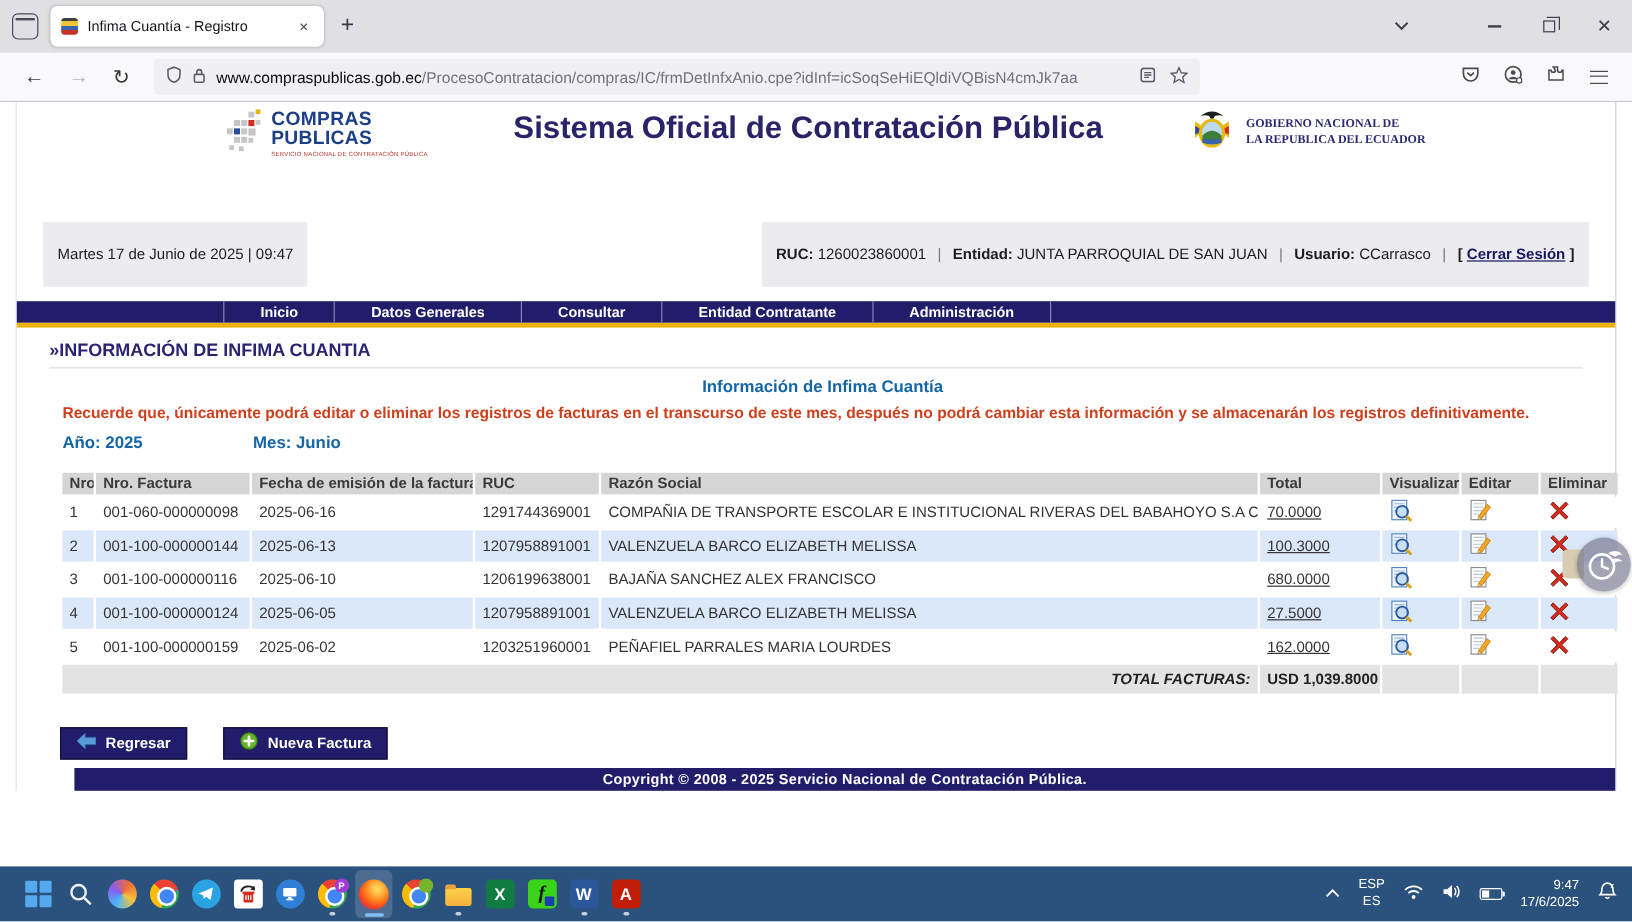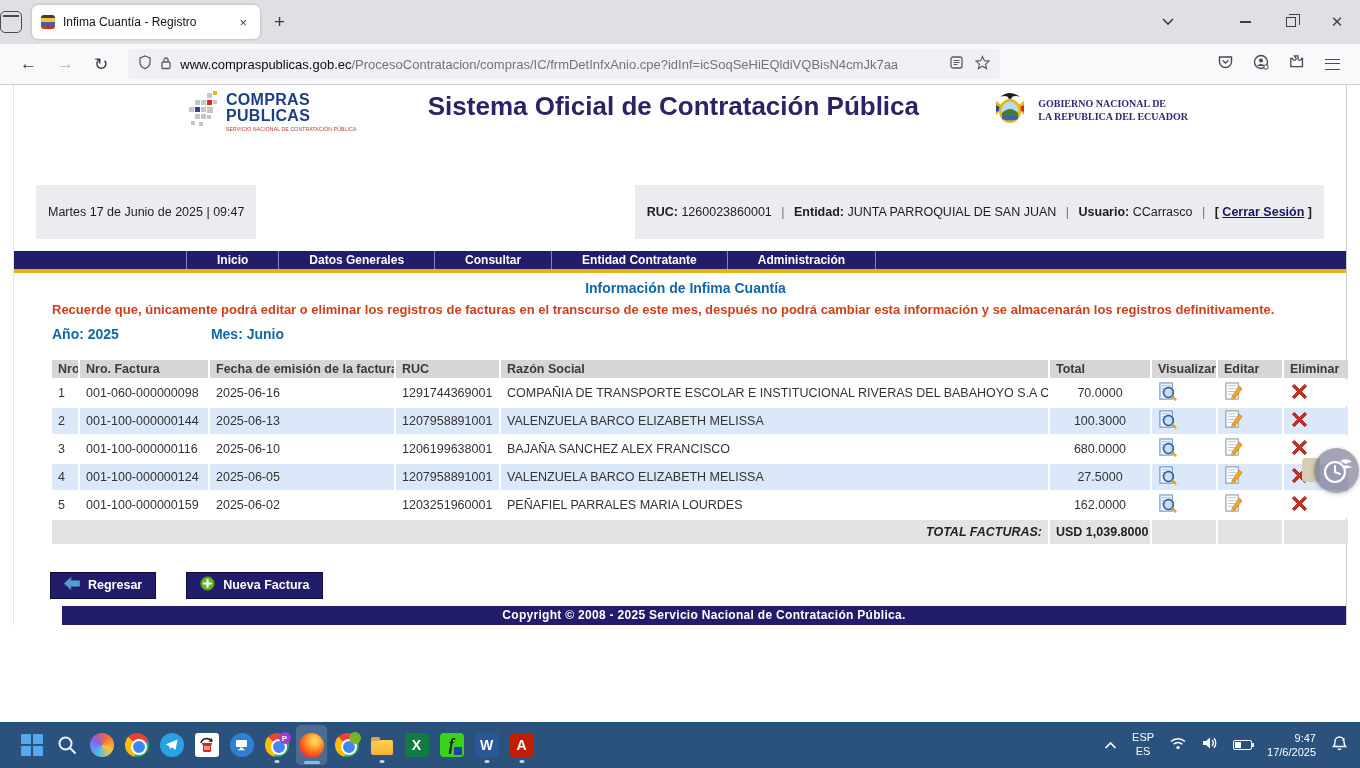--- a/index.html
+++ b/index.html
@@ -1,20 +1,20 @@
 <!DOCTYPE html>
 <html><head>
 <meta charset="utf-8">
 <style>
   * { margin:0; padding:0; box-sizing:border-box; }
   html,body { width:1360px; height:768px; }
   body { font-family:"Liberation Sans",sans-serif; background:#fff; overflow:hidden; position:relative; }
 
   
-  .tabbar { height:44px; background:#dfdfe4; display:flex; align-items:center; position:relative; }
+  .tabbar { height:44px; background:#dfdfe4; display:flex; align-items:center; position:relative; padding-left:10px; }
   .fx-view { width:22px; height:22px; border:1.6px solid #4a4a55; border-radius:5px; position:relative; }
   .fx-view::before { content:''; position:absolute; left:2px; right:2px; top:3px; height:1.6px; background:#4a4a55; }
   .tab { margin-left:10px; width:228px; height:34px; background:#fff; border-radius:6px; display:flex; align-items:center; padding:0 9px; box-shadow:0 0 3px rgba(0,0,0,.25); font-size:12px; color:#15141a; }
   .favicon { width:14px; height:14px; border-radius:3px; background:linear-gradient(180deg,#3d3d3d 0 18%,#f2c438 18% 48%,#3a62ad 48% 74%,#c8342a 74% 100%); flex:none; }
   .tab-title { flex:1; margin-left:8px; white-space:nowrap; overflow:hidden; }
   .tab-close { color:#3f3f48; font-size:13px; padding:2px 4px; }
   .newtab { margin-left:14px; font-size:19px; color:#3a3a44; }
   .tablist-chevron { position:absolute; right:185px; top:14px; }
   .win-controls { position:absolute; right:0; top:0; height:44px; display:flex; }
   .win-btn { width:46px; height:44px; display:flex; align-items:center; justify-content:center; color:#3f3f48; font-size:15px; }
@@ -60,21 +60,21 @@
   .page-title { margin-top:11px; font-size:15px; font-weight:bold; color:#2b2472; padding-bottom:5px; border-bottom:1px solid #dcdcdc; }
   .section-title { margin:7px 0 0 11px; font-size:14px; font-weight:bold; color:#1566a7;text-align:center; }
   .warning { margin:5px 0 0 11px; font-size:13px; font-weight:bold; color:#cf3f1c; line-height:1.35; }
   .ym-row { margin:7px 0 16px 11px; font-size:14px; font-weight:bold; color:#1566a7; }
   .ym-year { display:inline-block; width:155px; }
 
   table.inv { margin:6px 0 0 9px; border-collapse:separate; border-spacing:2px; font-size:12.5px; color:#333; table-layout:fixed; width:1290px; }
   .inv th { background:#d6d6d6; text-align:left; font-weight:bold; color:#3a3a3a; padding:2px 6px; height:18px; white-space:nowrap; overflow:hidden; }
   .inv td { padding:2px 6px; height:24px; background:#fff; white-space:nowrap; overflow:hidden; }
   .inv tr.alt td { background:#dbe8fa; }
-  .inv td.num { text-align:center; }
+  .inv td.num { text-align:left;text-decoration:underline; }
   .inv .total-row td { background:#e3e3e3; font-weight:bold; color:#222; }
   .inv .total-label { text-align:right;font-style:italic; }
   .icon-cell { padding-left:8px; }
 
   .btn-row { margin:26px 0 0 9px; display:flex; gap:30px; }
   .btn { background:#221d6b; color:#fff; font-weight:bold; font-size:12.5px; height:27px; display:inline-flex; align-items:center; gap:8px; padding:0 13px; border:1px solid #100f3c; cursor:pointer; }
 
   .site-footer { margin-top:7px; background:#221d6b; height:19px; display:flex; align-items:center; justify-content:center; color:#fff; font-size:12px; font-weight:bold; letter-spacing:.3px;margin-left:48px; }
 
   
@@ -266,20 +266,21 @@
   <div class="nav">
     <div class="nav-item" style="border-left:1px solid #8583bb;">Inicio</div>
     <div class="nav-item">Datos Generales</div>
     <div class="nav-item">Consultar</div>
     <div class="nav-item">Entidad Contratante</div>
     <div class="nav-item">Administración</div>
   </div>
   <div class="gold-bar"></div>
 
   <div class="content">
+    <div class="page-title">»INFORMACIÓN DE INFIMA CUANTIA</div>
     <div class="section-title">Información de Infima Cuantía</div>
     <div class="warning">Recuerde que, únicamente podrá editar o eliminar los registros de facturas en el transcurso de este mes, después no podrá cambiar esta información y se almacenarán los registros definitivamente.</div>
     <div class="ym-row">
       <span class="ym-year">Año: 2025</span>
       <span>Mes: Junio</span>
     </div>
 
     <table class="inv">
       <colgroup>
         <col style="width:26px">

